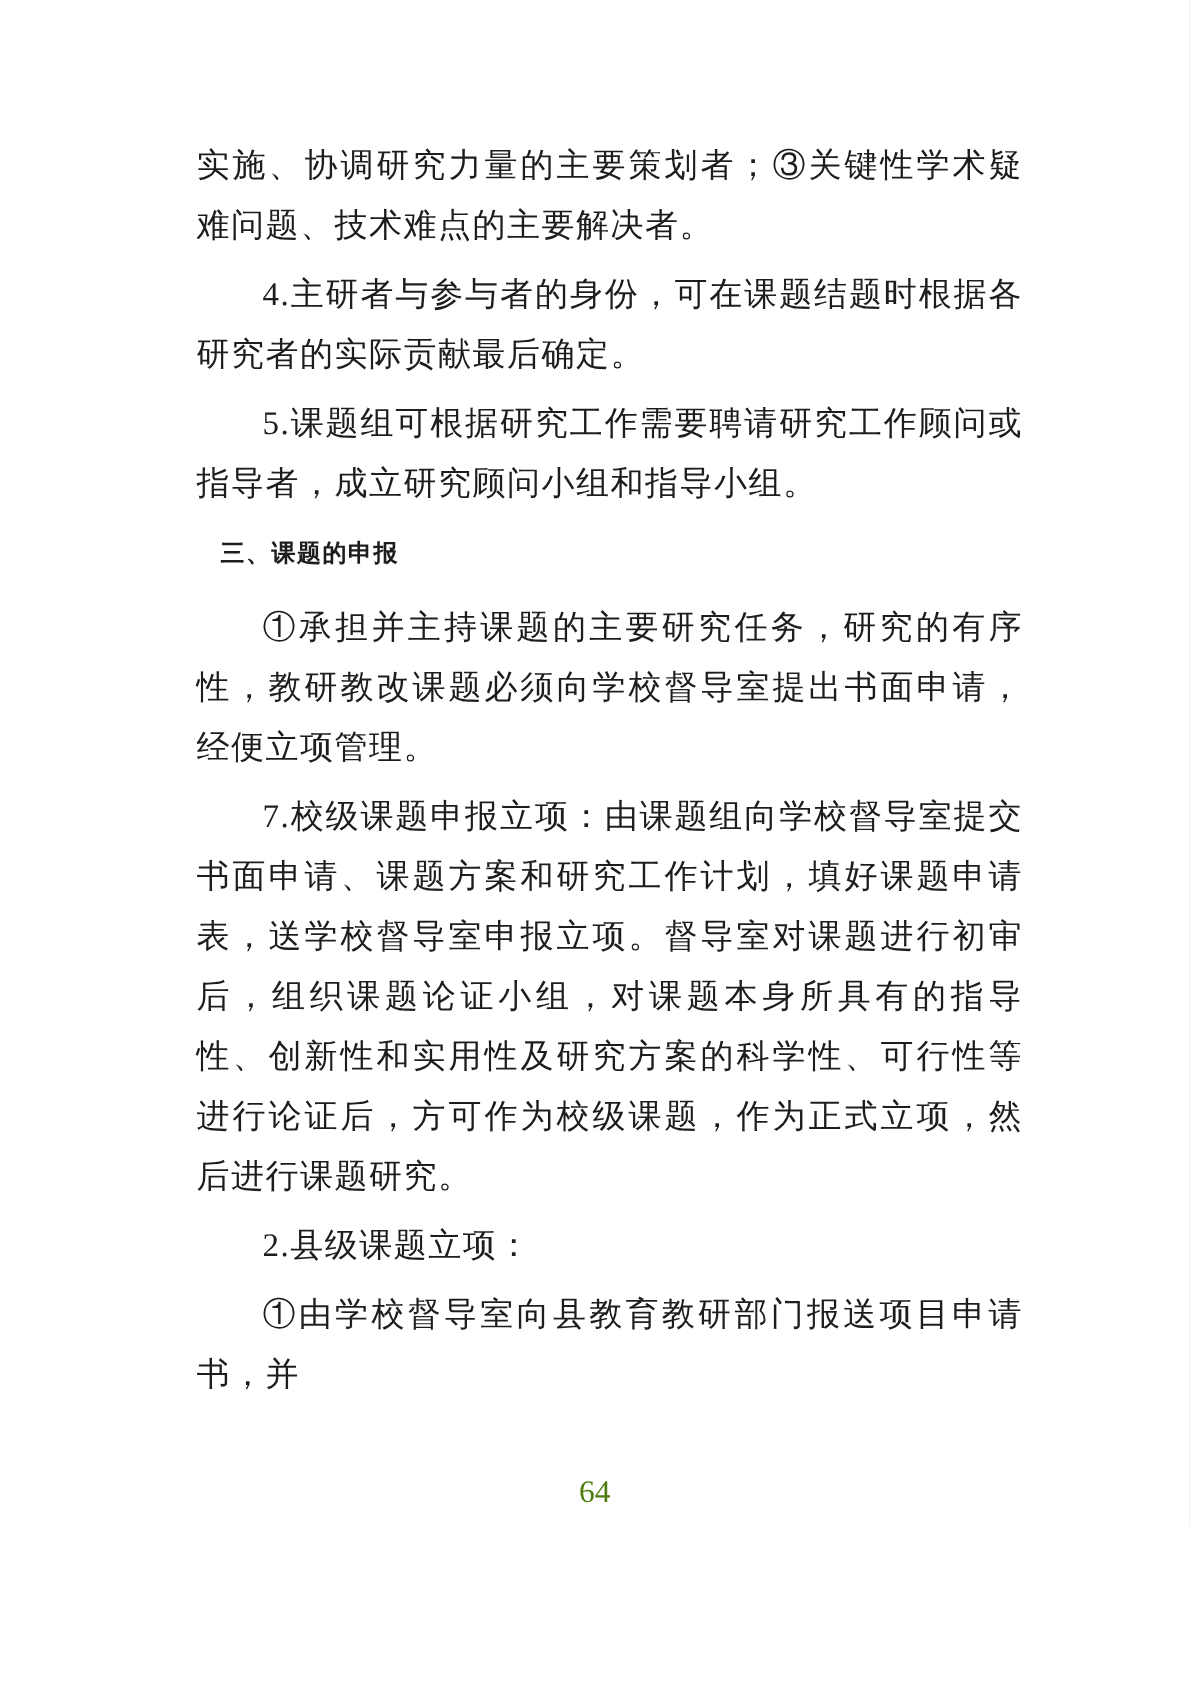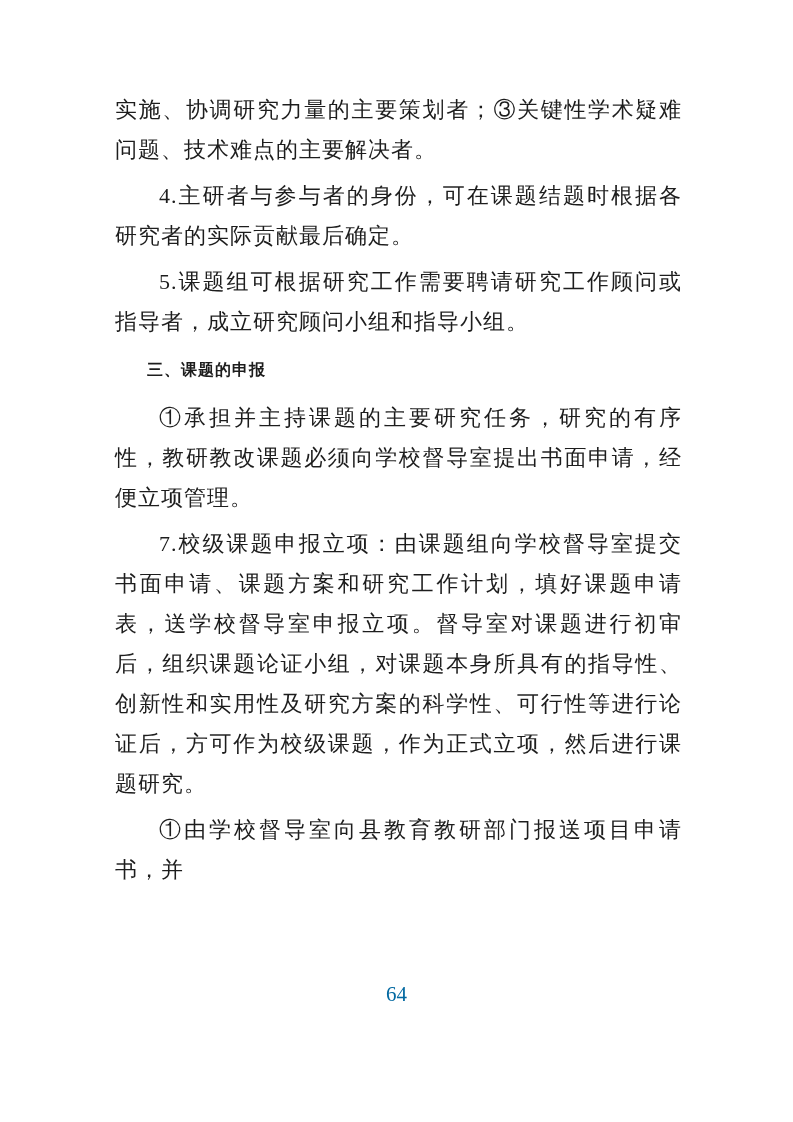--- a/index.html
+++ b/index.html
@@ -21,21 +21,21 @@
     position: absolute;
     left: 115px;
     top: 90px;
     width: 567px;
   }
   .para {
     font-size: 22px;
     line-height: 40px;
     letter-spacing: 1px;
     text-align: justify;
-    margin: 0 0 6px 0;
+    margin: 0 0 6px 16px;
     text-indent: 2em;
     font-weight: normal;
   }
   .para.no-indent {
     text-indent: 0;
   }
   .heading {
     font-size: 16px;
     line-height: 40px;
     letter-spacing: 1px;
@@ -44,30 +44,31 @@
     text-indent: 2em;
   }
   .page-number {
     position: absolute;
     top: 980px;
     left: 0;
     width: 100%;
     text-align: center;
     font-size: 21px;
     line-height: 28px;
-    color: #0369a1;
+    color: #4d7c0f;
   }
 </style>
 </head>
 <body>
 
 <div class="page">
   <div class="content">
     <p class="para no-indent">实施、协调研究力量的主要策划者；③关键性学术疑难问题、技术难点的主要解决者。</p>
     <p class="para">4.主研者与参与者的身份，可在课题结题时根据各研究者的实际贡献最后确定。</p>
     <p class="para">5.课题组可根据研究工作需要聘请研究工作顾问或指导者，成立研究顾问小组和指导小组。</p>
     <h3 class="heading">三、课题的申报</h3>
     <p class="para">①承担并主持课题的主要研究任务，研究的有序性，教研教改课题必须向学校督导室提出书面申请，经便立项管理。</p>
     <p class="para">7.校级课题申报立项：由课题组向学校督导室提交书面申请、课题方案和研究工作计划，填好课题申请表，送学校督导室申报立项。督导室对课题进行初审后，组织课题论证小组，对课题本身所具有的指导性、创新性和实用性及研究方案的科学性、可行性等进行论证后，方可作为校级课题，作为正式立项，然后进行课题研究。</p>
+    <p class="para">2.县级课题立项：</p>
     <p class="para">①由学校督导室向县教育教研部门报送项目申请书，并</p>
   </div>
   <div class="page-number">64</div>
 </div>
 
 </body></html>

